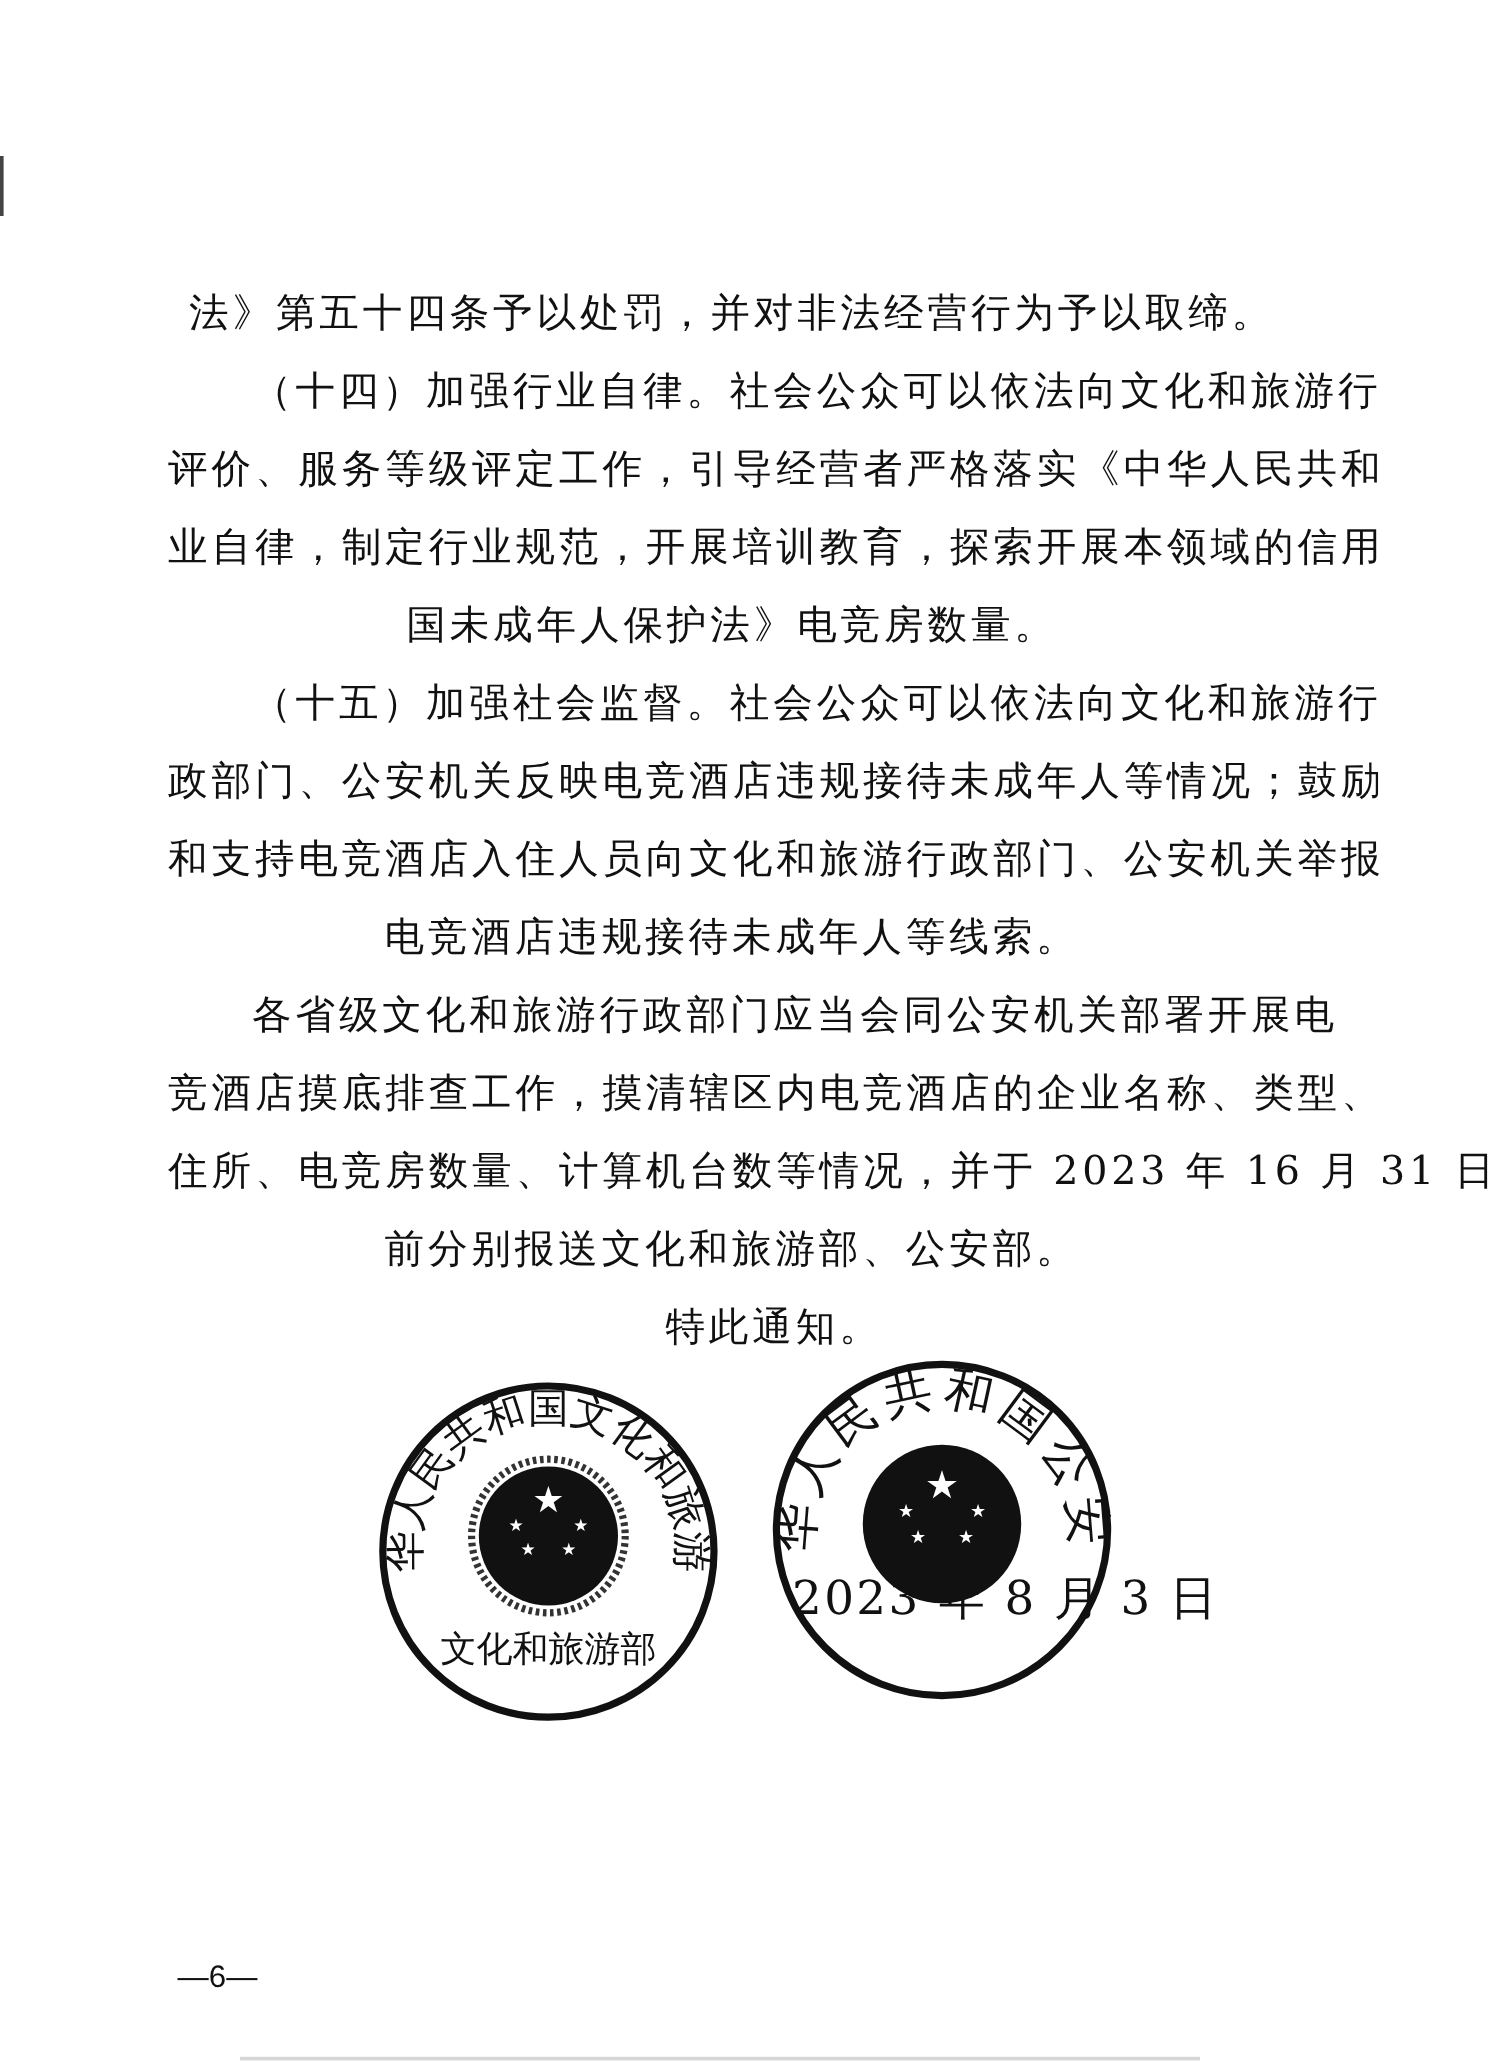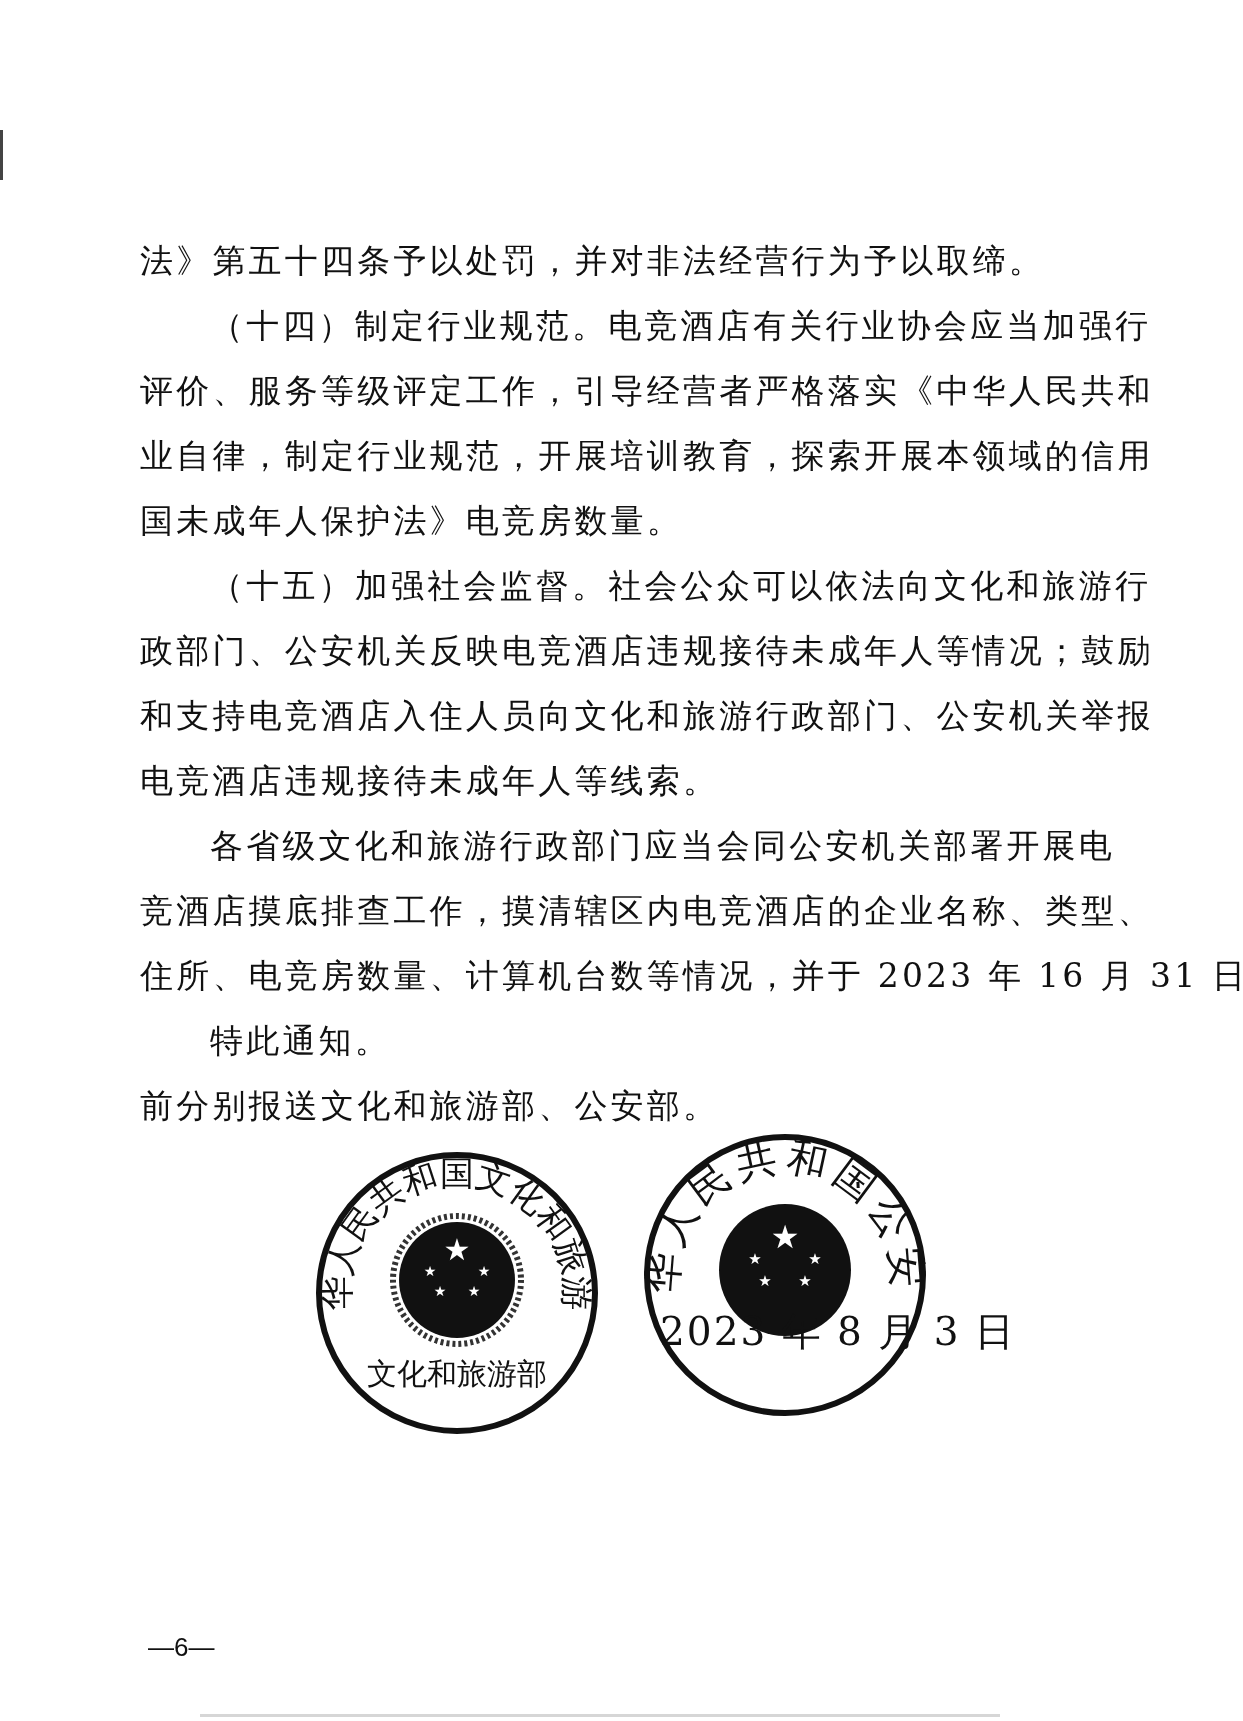--- a/index.html
+++ b/index.html
@@ -1,47 +1,47 @@
 <!DOCTYPE html>
 <html><head>
   <meta charset="utf-8">
   <style>
     html, body { margin: 0; padding: 0; background: #ffffff; }
     body { width: 1243px; height: 1721px; position: relative; overflow: hidden;
       font-family: "DejaVu Serif", serif; color: #111; }
     .scan-edge { position: absolute; left: 0; width: 3px; background: #444; }
-    .body-text { position: absolute; left: 140px; top: 228px; width: 940px; }
+    .body-text { position: absolute; left: 140px; top: 228px; width: 940px; text-align: center; }
     .line { font-size: 33px; line-height: 65px; height: 65px; white-space: nowrap; letter-spacing: 3.2px; }
     .line.indent { padding-left: 70px; }
     .seal { position: absolute; }
     .seal svg { display: block; }
     .date { position: absolute; left: 660px; top: 1305px; font-size: 39px; letter-spacing: 2px; }
     .page-num { position: absolute; left: 148px; top: 1632px; font-size: 26px; font-family: "Liberation Sans", sans-serif; }
     .footer-rule { position: absolute; left: 200px; top: 1714px; height: 3px; background: #999; width: 800px; opacity: 0.4; }
   </style>
 </head>
 <body>
 
 <div class="scan-edge" style="top:130px;height:50px;"></div>
 
 <div class="body-text">
   <div class="line">法》第五十四条予以处罚，并对非法经营行为予以取缔。</div>
-  <div class="line indent">（十四）制定行业规范。电竞酒店有关行业协会应当加强行</div>
+  <div class="line indent">（十四）加强行业自律。社会公众可以依法向文化和旅游行</div>
   <div class="line">评价、服务等级评定工作，引导经营者严格落实《中华人民共和</div>
   <div class="line">业自律，制定行业规范，开展培训教育，探索开展本领域的信用</div>
   <div class="line">国未成年人保护法》电竞房数量。</div>
   <div class="line indent">（十五）加强社会监督。社会公众可以依法向文化和旅游行</div>
   <div class="line">政部门、公安机关反映电竞酒店违规接待未成年人等情况；鼓励</div>
   <div class="line">和支持电竞酒店入住人员向文化和旅游行政部门、公安机关举报</div>
   <div class="line">电竞酒店违规接待未成年人等线索。</div>
   <div class="line indent">各省级文化和旅游行政部门应当会同公安机关部署开展电</div>
   <div class="line">竞酒店摸底排查工作，摸清辖区内电竞酒店的企业名称、类型、</div>
   <div class="line">住所、电竞房数量、计算机台数等情况，并于 2023 年 16 月 31 日</div>
+  <div class="line">前分别报送文化和旅游部、公安部。</div>
   <div class="line indent">特此通知。</div>
-  <div class="line">前分别报送文化和旅游部、公安部。</div>
 </div>
 
 <div class="seal" style="left:312px;top:1148px;">
   <svg width="290" height="290" viewBox="0 0 290 290">
     <defs>
       <path id="arc1" d="M 40 170 A 108 108 0 1 1 250 170"></path>
     </defs>
     <circle cx="145" cy="145" r="138" fill="none" stroke="#111" stroke-width="6"></circle>
     <circle cx="145" cy="132" r="58" fill="#111"></circle>
     <circle cx="145" cy="132" r="64" fill="none" stroke="#333" stroke-width="6" stroke-dasharray="3 3"></circle>

